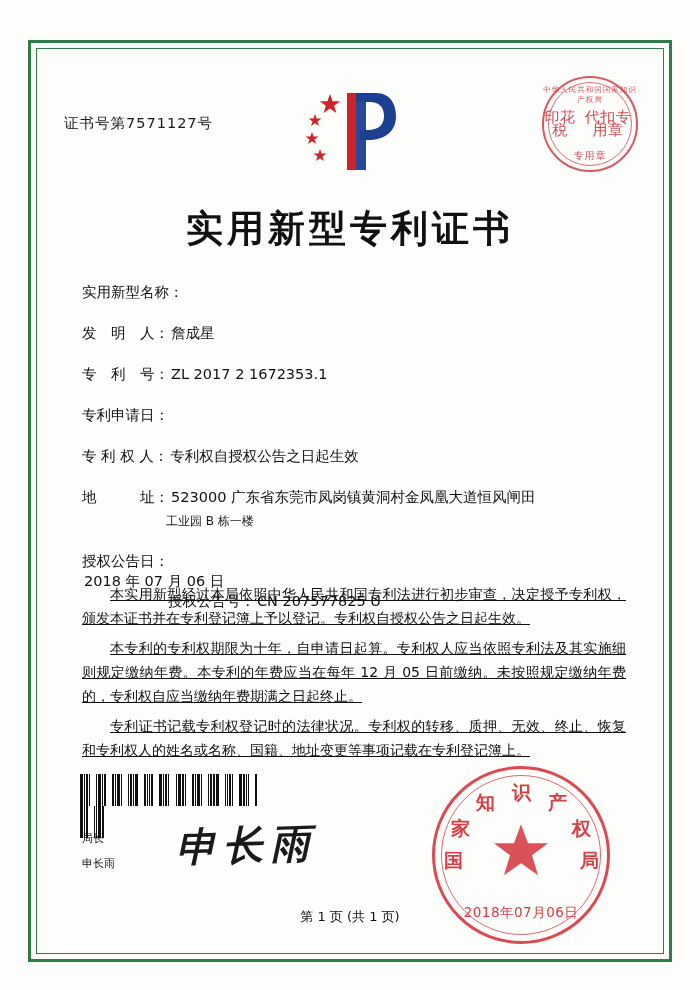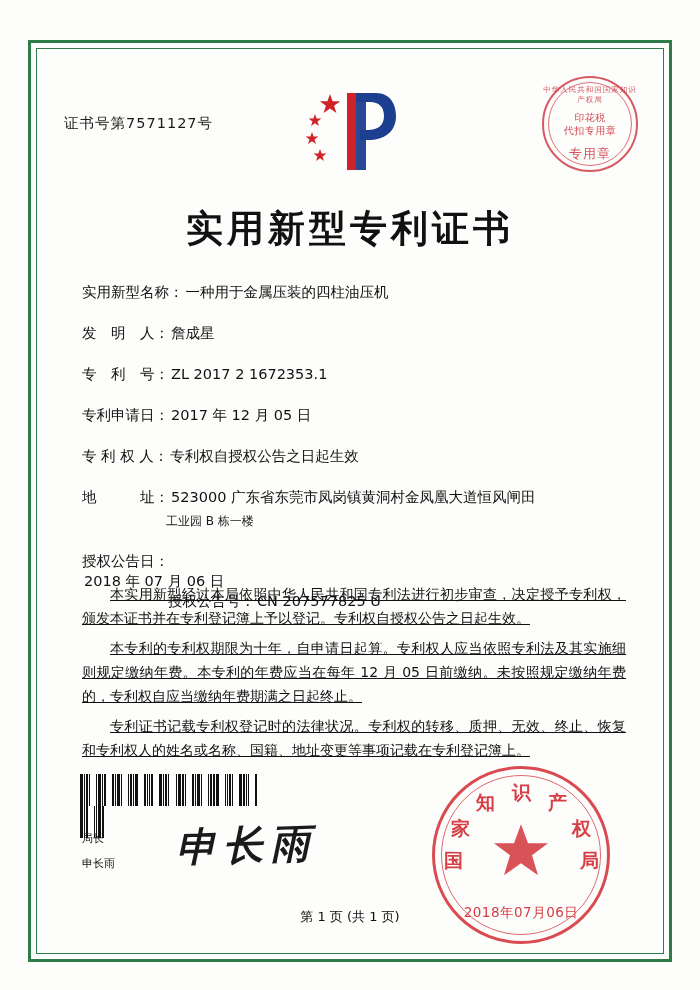--- a/index.html
+++ b/index.html
@@ -77,46 +77,45 @@
     position: absolute;
     left: 6px; top: 6px; right: 6px; bottom: 6px;
     border: 1px solid #d0353f;
     border-radius: 50%;
     opacity: .7;
   }
   .top-seal .seal-text {
     position: absolute;
     inset: 0;
     display: flex;
-    flex-direction: column;
     align-items: center;
     justify-content: center;
     color: #cf3640;
-    font-size: 10px;
+    font-size: 15px;
     line-height: 13px;
     text-align: center;
     opacity: .9;
     letter-spacing: .5px;
   }
   .top-seal .arc-top {
     position: absolute;
     top: 9px;
     left: 0; right: 0;
     text-align: center;
     font-size: 7.5px;
     color: #cf3640;
     opacity: .85;
     letter-spacing: 1px;
   }
   .top-seal .arc-bottom {
     position: absolute;
     bottom: 9px;
     left: 0; right: 0;
     text-align: center;
-    font-size: 13px;
+    font-size: 10px;
     color: #cf3640;
     opacity: .85;
     letter-spacing: 1px;
   }
 
   
   .logo {
     position: absolute;
     left: 50%;
     transform: translateX(-50%);
@@ -329,36 +328,34 @@
         <path d="M66 5 L76 5 L76 82 L66 82 Z" fill="#1d3f8f" opacity="0.95"></path>
       </svg>
     </div>
 
     <div class="doc-title">实用新型专利证书</div>
 
     <div class="fields">
 
       <div class="field-row">
         <span class="field-label">实用新型名称：</span>
-        <span class="field-value">一种用于金属压装的四柱油压机</span>
       </div>
 
       <div class="field-row">
         <span class="field-label">发　明　人：</span>
         <span class="field-value">詹成星</span>
       </div>
 
       <div class="field-row">
         <span class="field-label">专　利　号：</span>
         <span class="field-value">ZL 2017 2 1672353.1</span>
       </div>
 
       <div class="field-row">
         <span class="field-label">专利申请日：</span>
-        <span class="field-value">2017 年 12 月 05 日</span>
       </div>
 
       <div class="field-row">
         <span class="field-label">专 利 权 人：</span>
         <span class="field-value">专利权自授权公告之日起生效</span>
       </div>
 
       <div class="field-row" style="margin-bottom:4px;">
         <span class="field-label">地　　　址：</span>
         <span class="field-value">523000  广东省东莞市凤岗镇黄洞村金凤凰大道恒风闸田</span>

